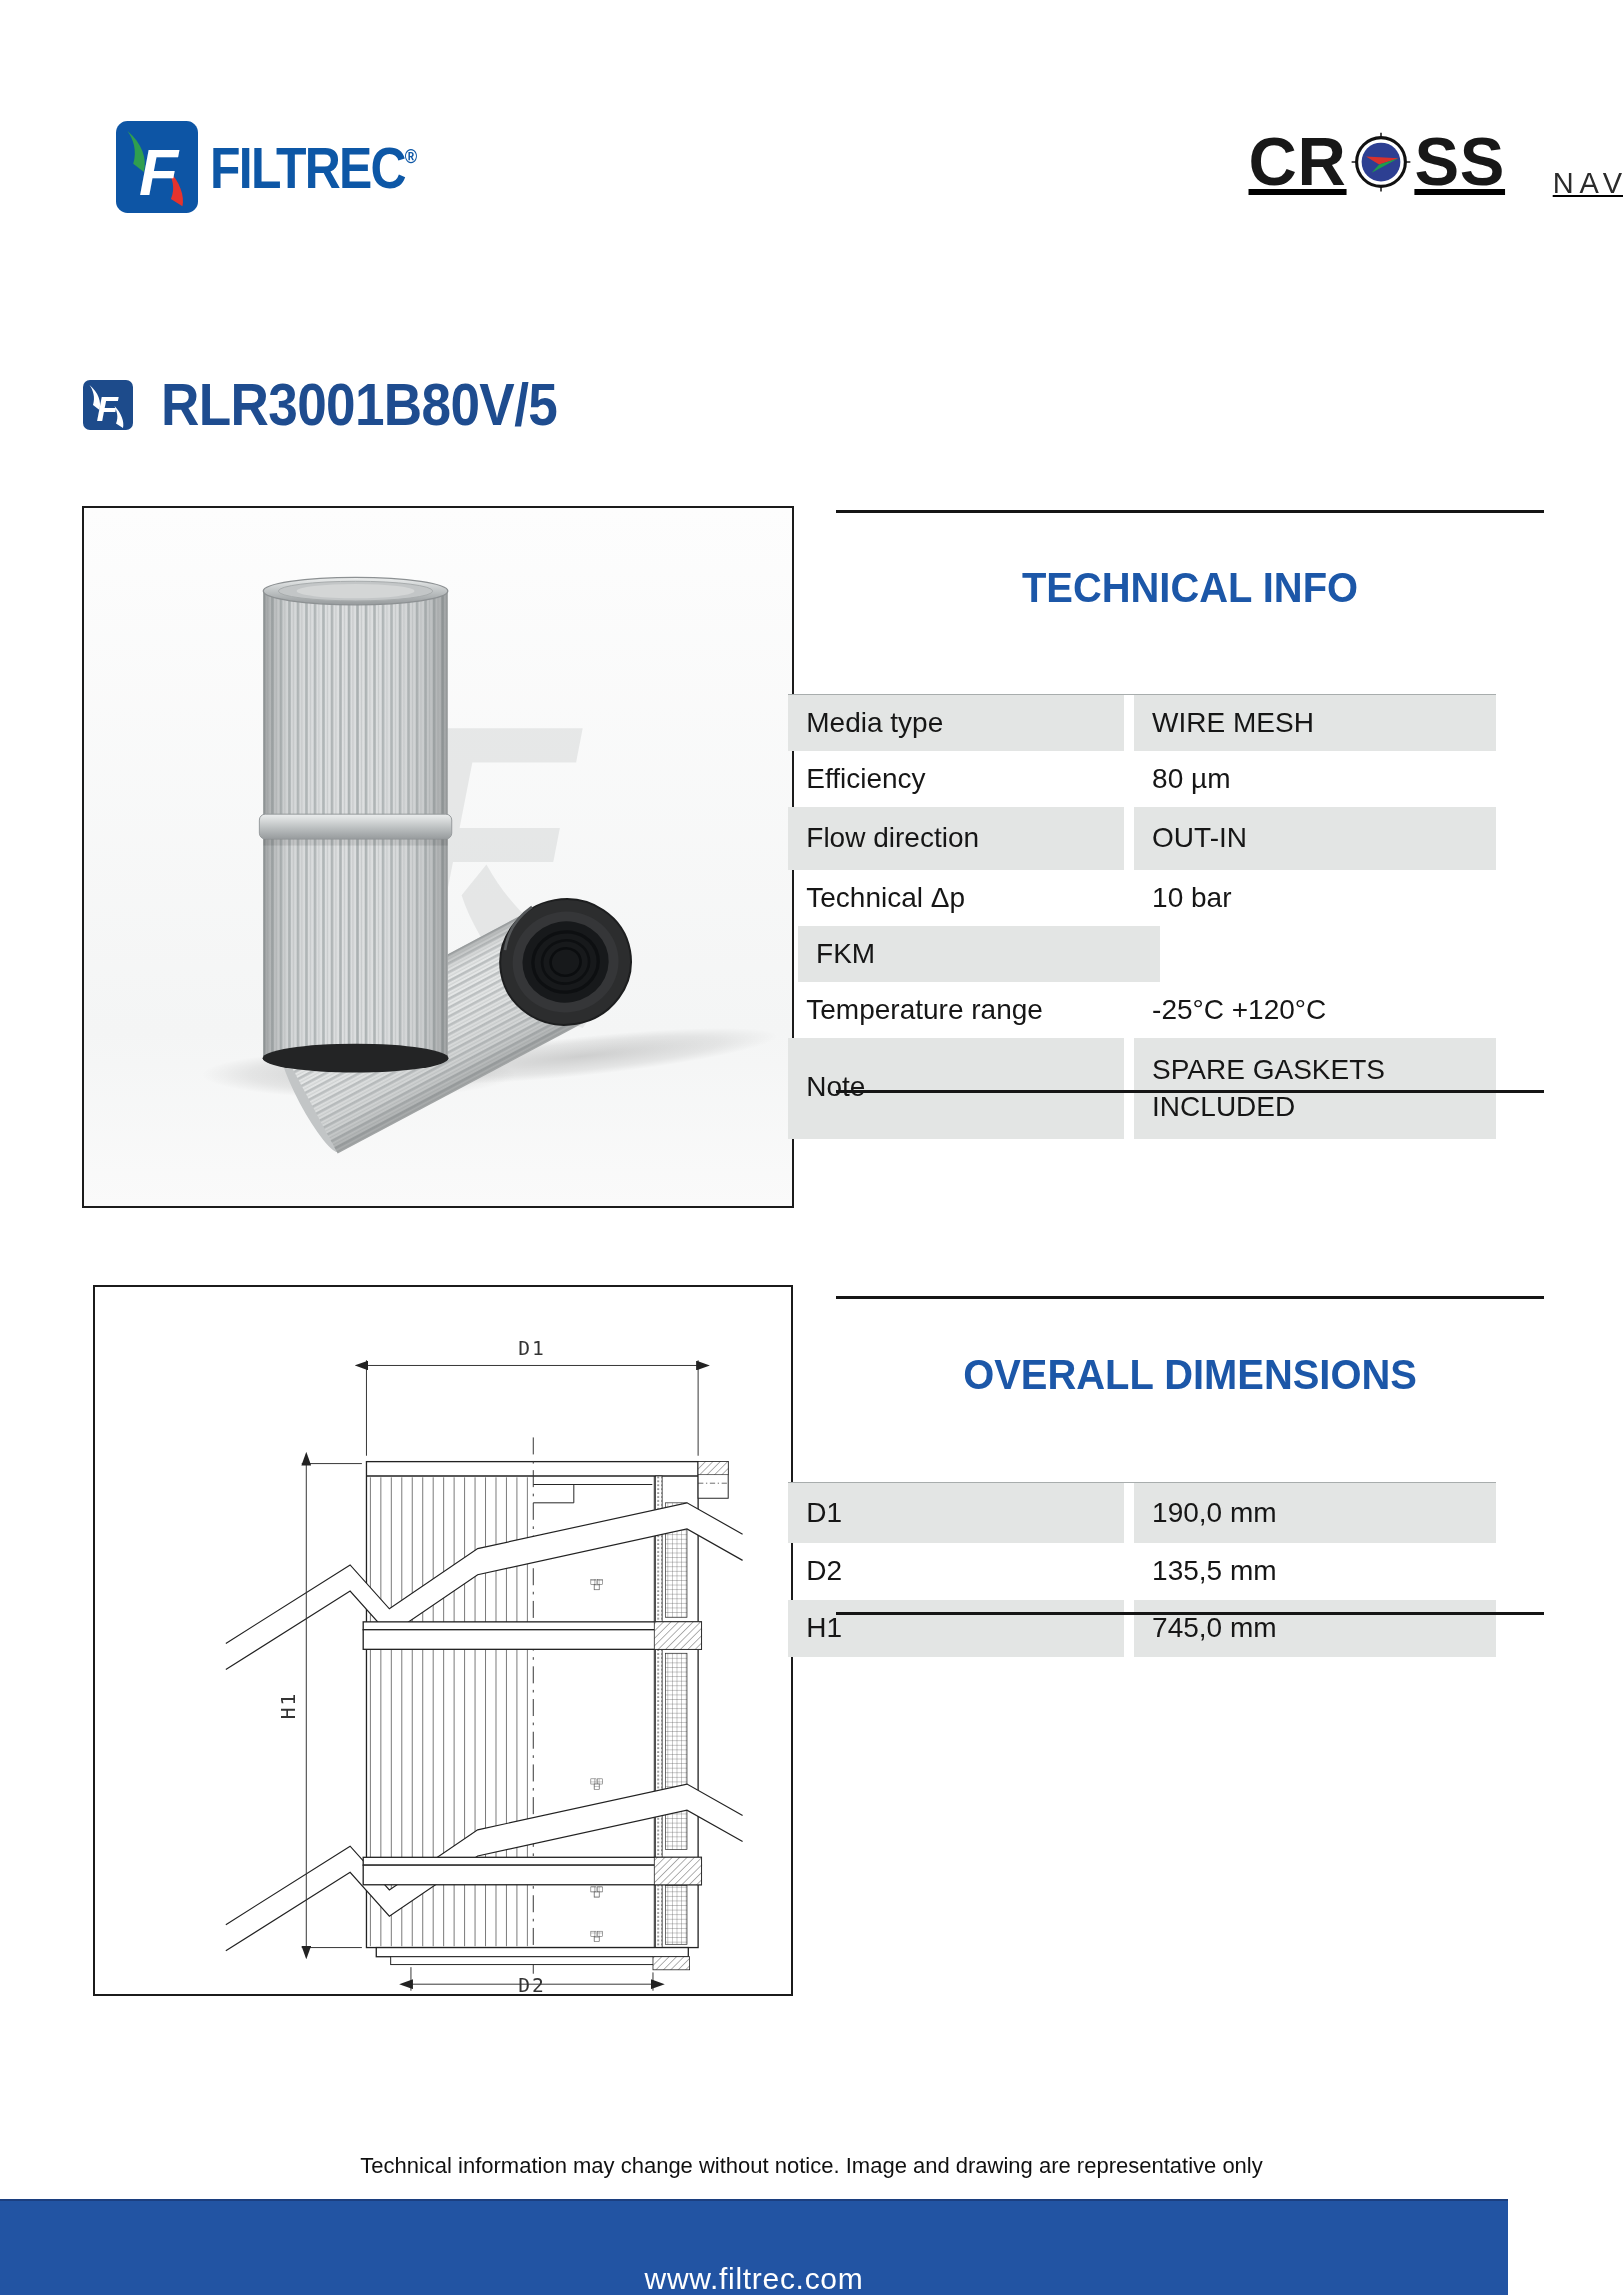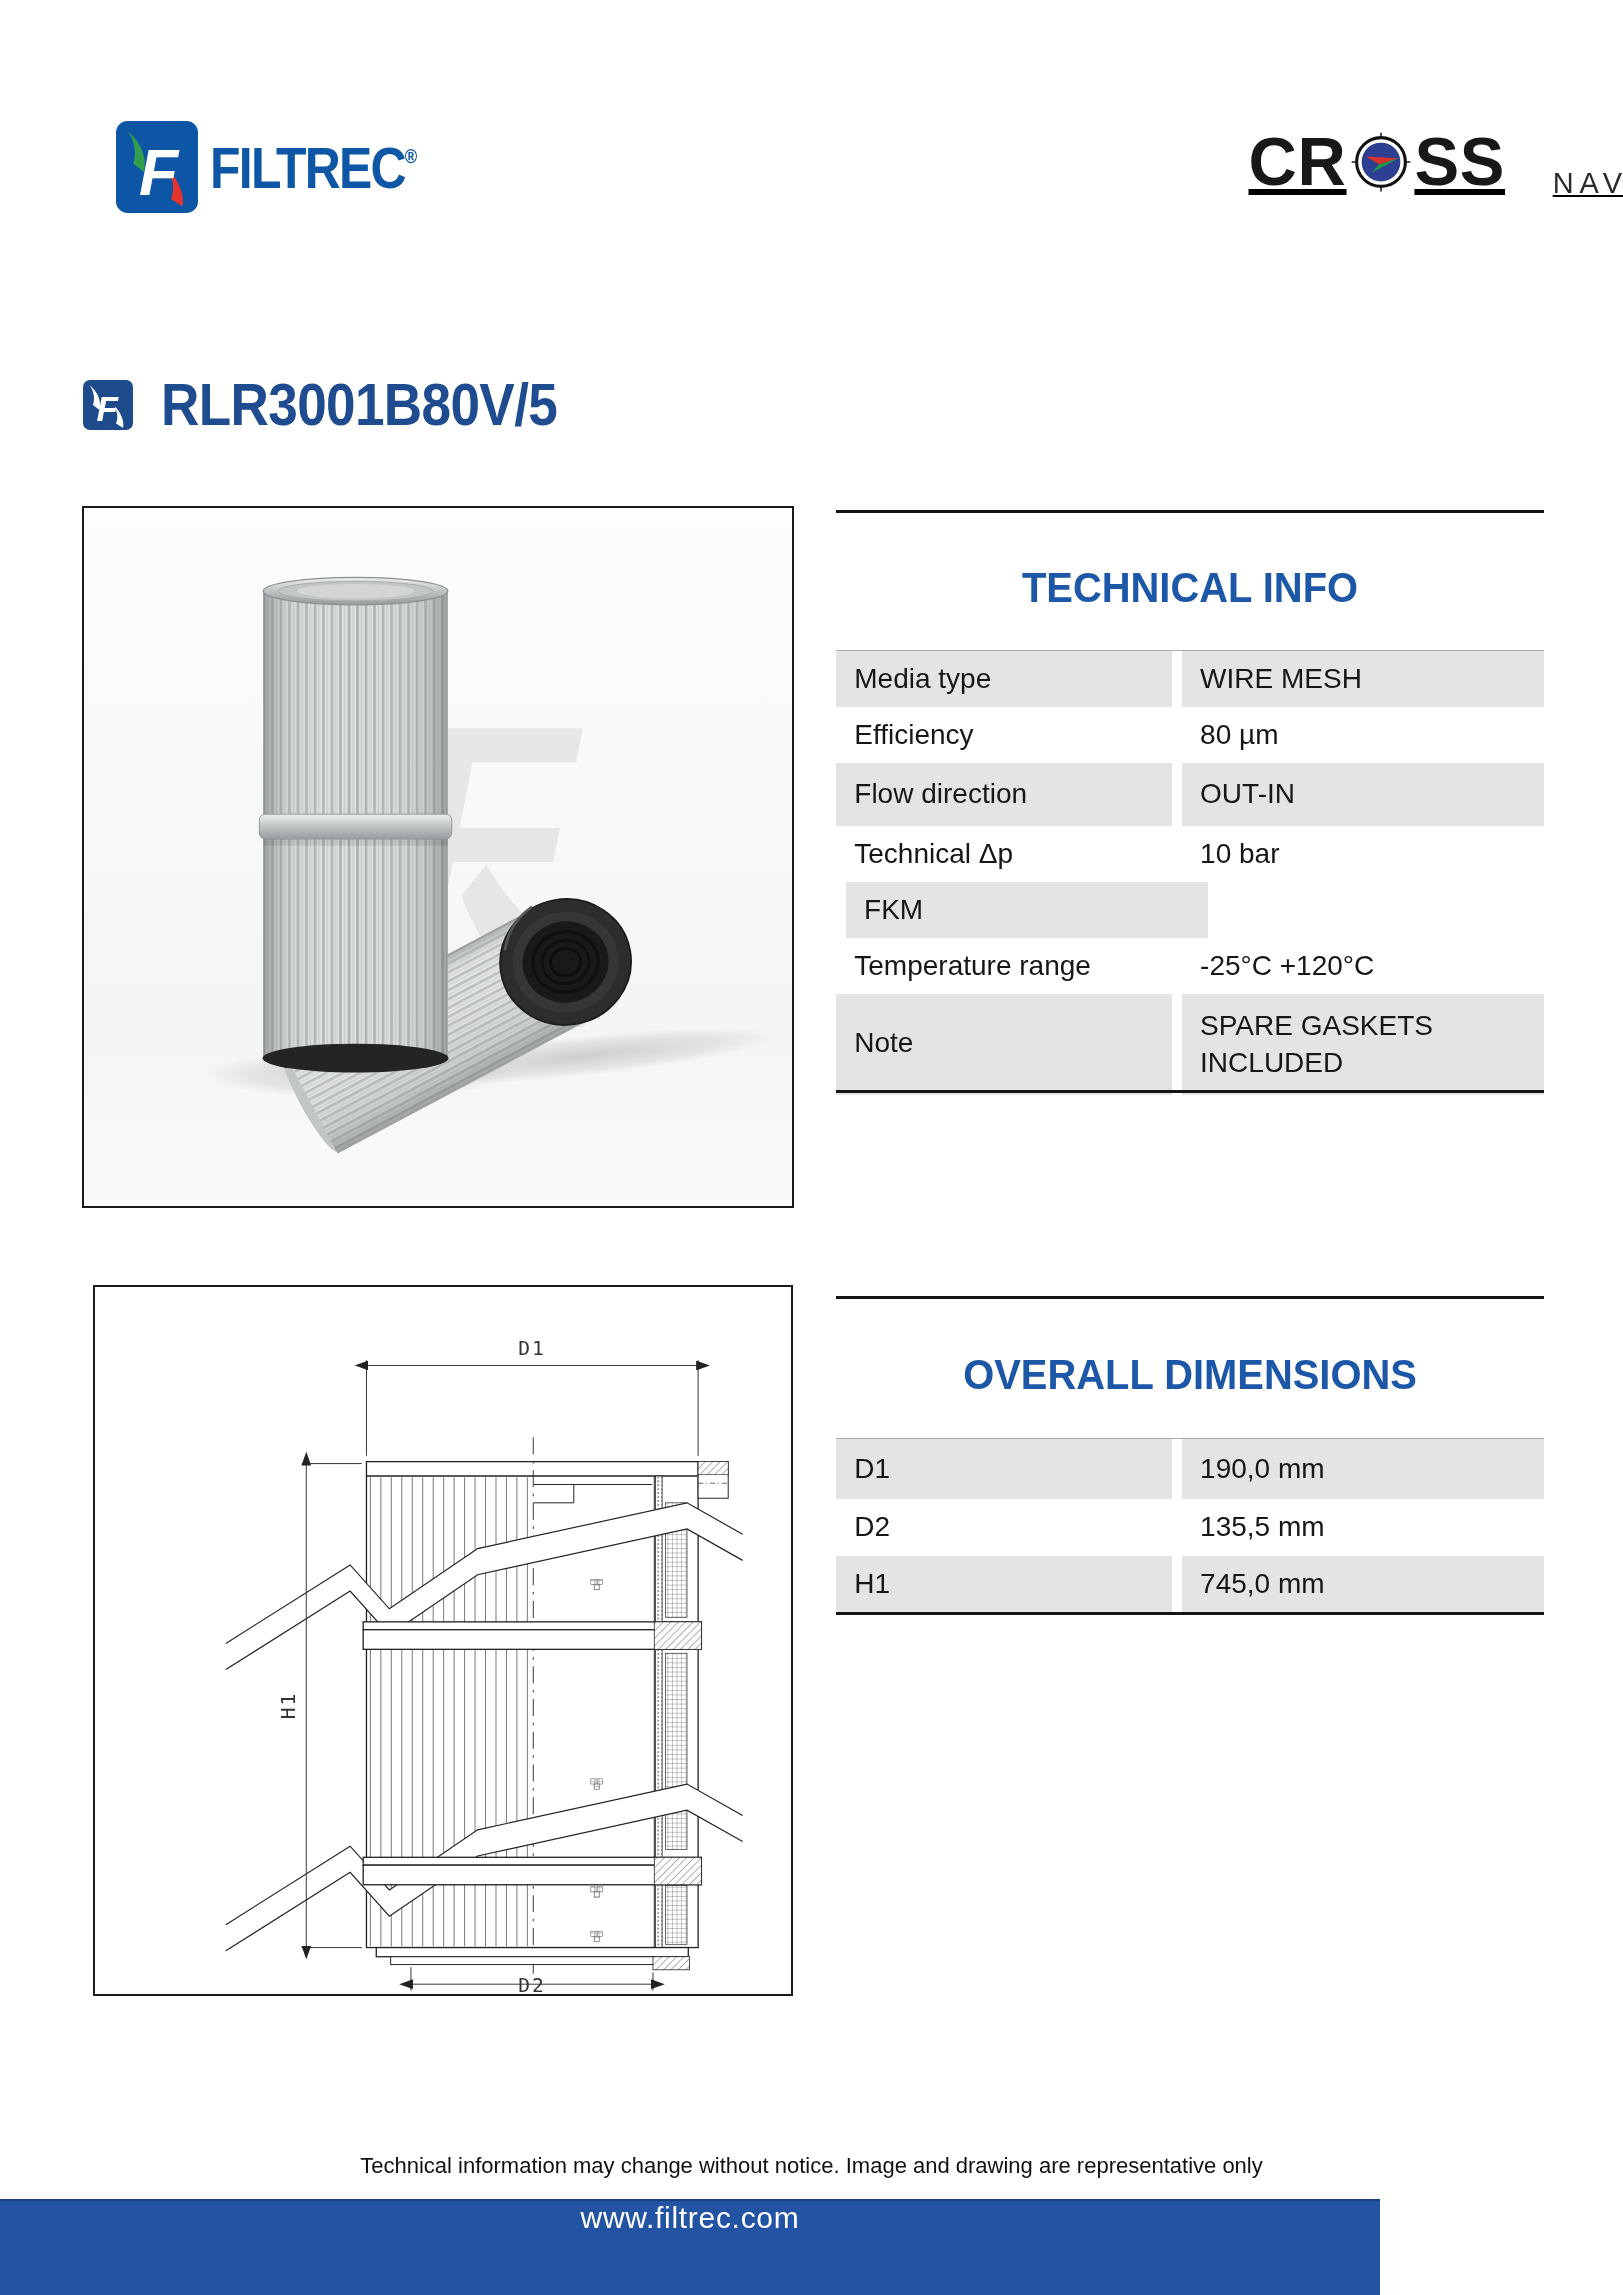--- a/index.html
+++ b/index.html
@@ -33,33 +33,33 @@
 
   
   .photo-box{left:82px;top:506px;width:712px;height:702px;border:2px solid #1b1b1b;box-sizing:border-box;background:#fff;}
   .drawing-box{left:93px;top:1285px;width:700px;height:711px;border:2px solid #1b1b1b;box-sizing:border-box;background:#fff;}
   .photo-box svg,.drawing-box svg{display:block;width:100%;height:100%;}
 
   
   .sec-line{left:836px;width:708px;height:3.3px;background:#151515;}
   .sec-title{left:836px;width:708px;text-align:center;font-size:42px;font-weight:700;color:#1c57a8;
     transform:scaleX(.95);transform-origin:center;white-space:nowrap;}
-  .data-table{left:836px;width:708px;border-top:1.3px solid #a8adad;box-sizing:border-box;}
+  .data-table{left:788px;width:708px;border-top:1.3px solid #a8adad;box-sizing:border-box;margin-top:44px;}
   .t-row{display:flex;width:100%;}
   .t-cell{display:flex;align-items:center;font-size:28px;color:#161616;line-height:1.3;box-sizing:border-box;}
   .t-label{width:336px;padding-left:18.3px;}
   .t-gap{width:9.8px;}
   .t-value{width:362px;padding-left:18.3px;padding-right:15.7px;}
   .row-gray .t-label,.row-gray .t-value{background:#e3e5e4;}
   .bot-line{left:836px;width:708px;height:3.3px;background:#151515;}
 
   
   .disclaimer{left:0;top:2153px;width:1623px;text-align:center;font-size:22px;color:#101010;}
-  .footer-bar{left:0;top:2199px;width:1380px;height:97px;background:#2254a3;border-top:2.6px solid #1c3f7f;
-    box-sizing:border-box;display:flex;align-items:flex-start;justify-content:center;}
+  .footer-bar{left:0;top:2199px;width:1508px;height:97px;background:#2254a3;border-top:2.6px solid #1c3f7f;
+    box-sizing:border-box;display:flex;align-items:flex-end;justify-content:center;}
   .footer-site{font-size:30px;color:#ffffff;letter-spacing:0.7px;}
 </style>
 </head>
 <body>
 
 <div id="page">
 
   <div class="abs filtrec-logo">
     <svg width="82" height="92" viewBox="0 0 100 112">
       <rect x="0" y="0" width="100" height="112" rx="14" fill="#0d55a5"></rect>

